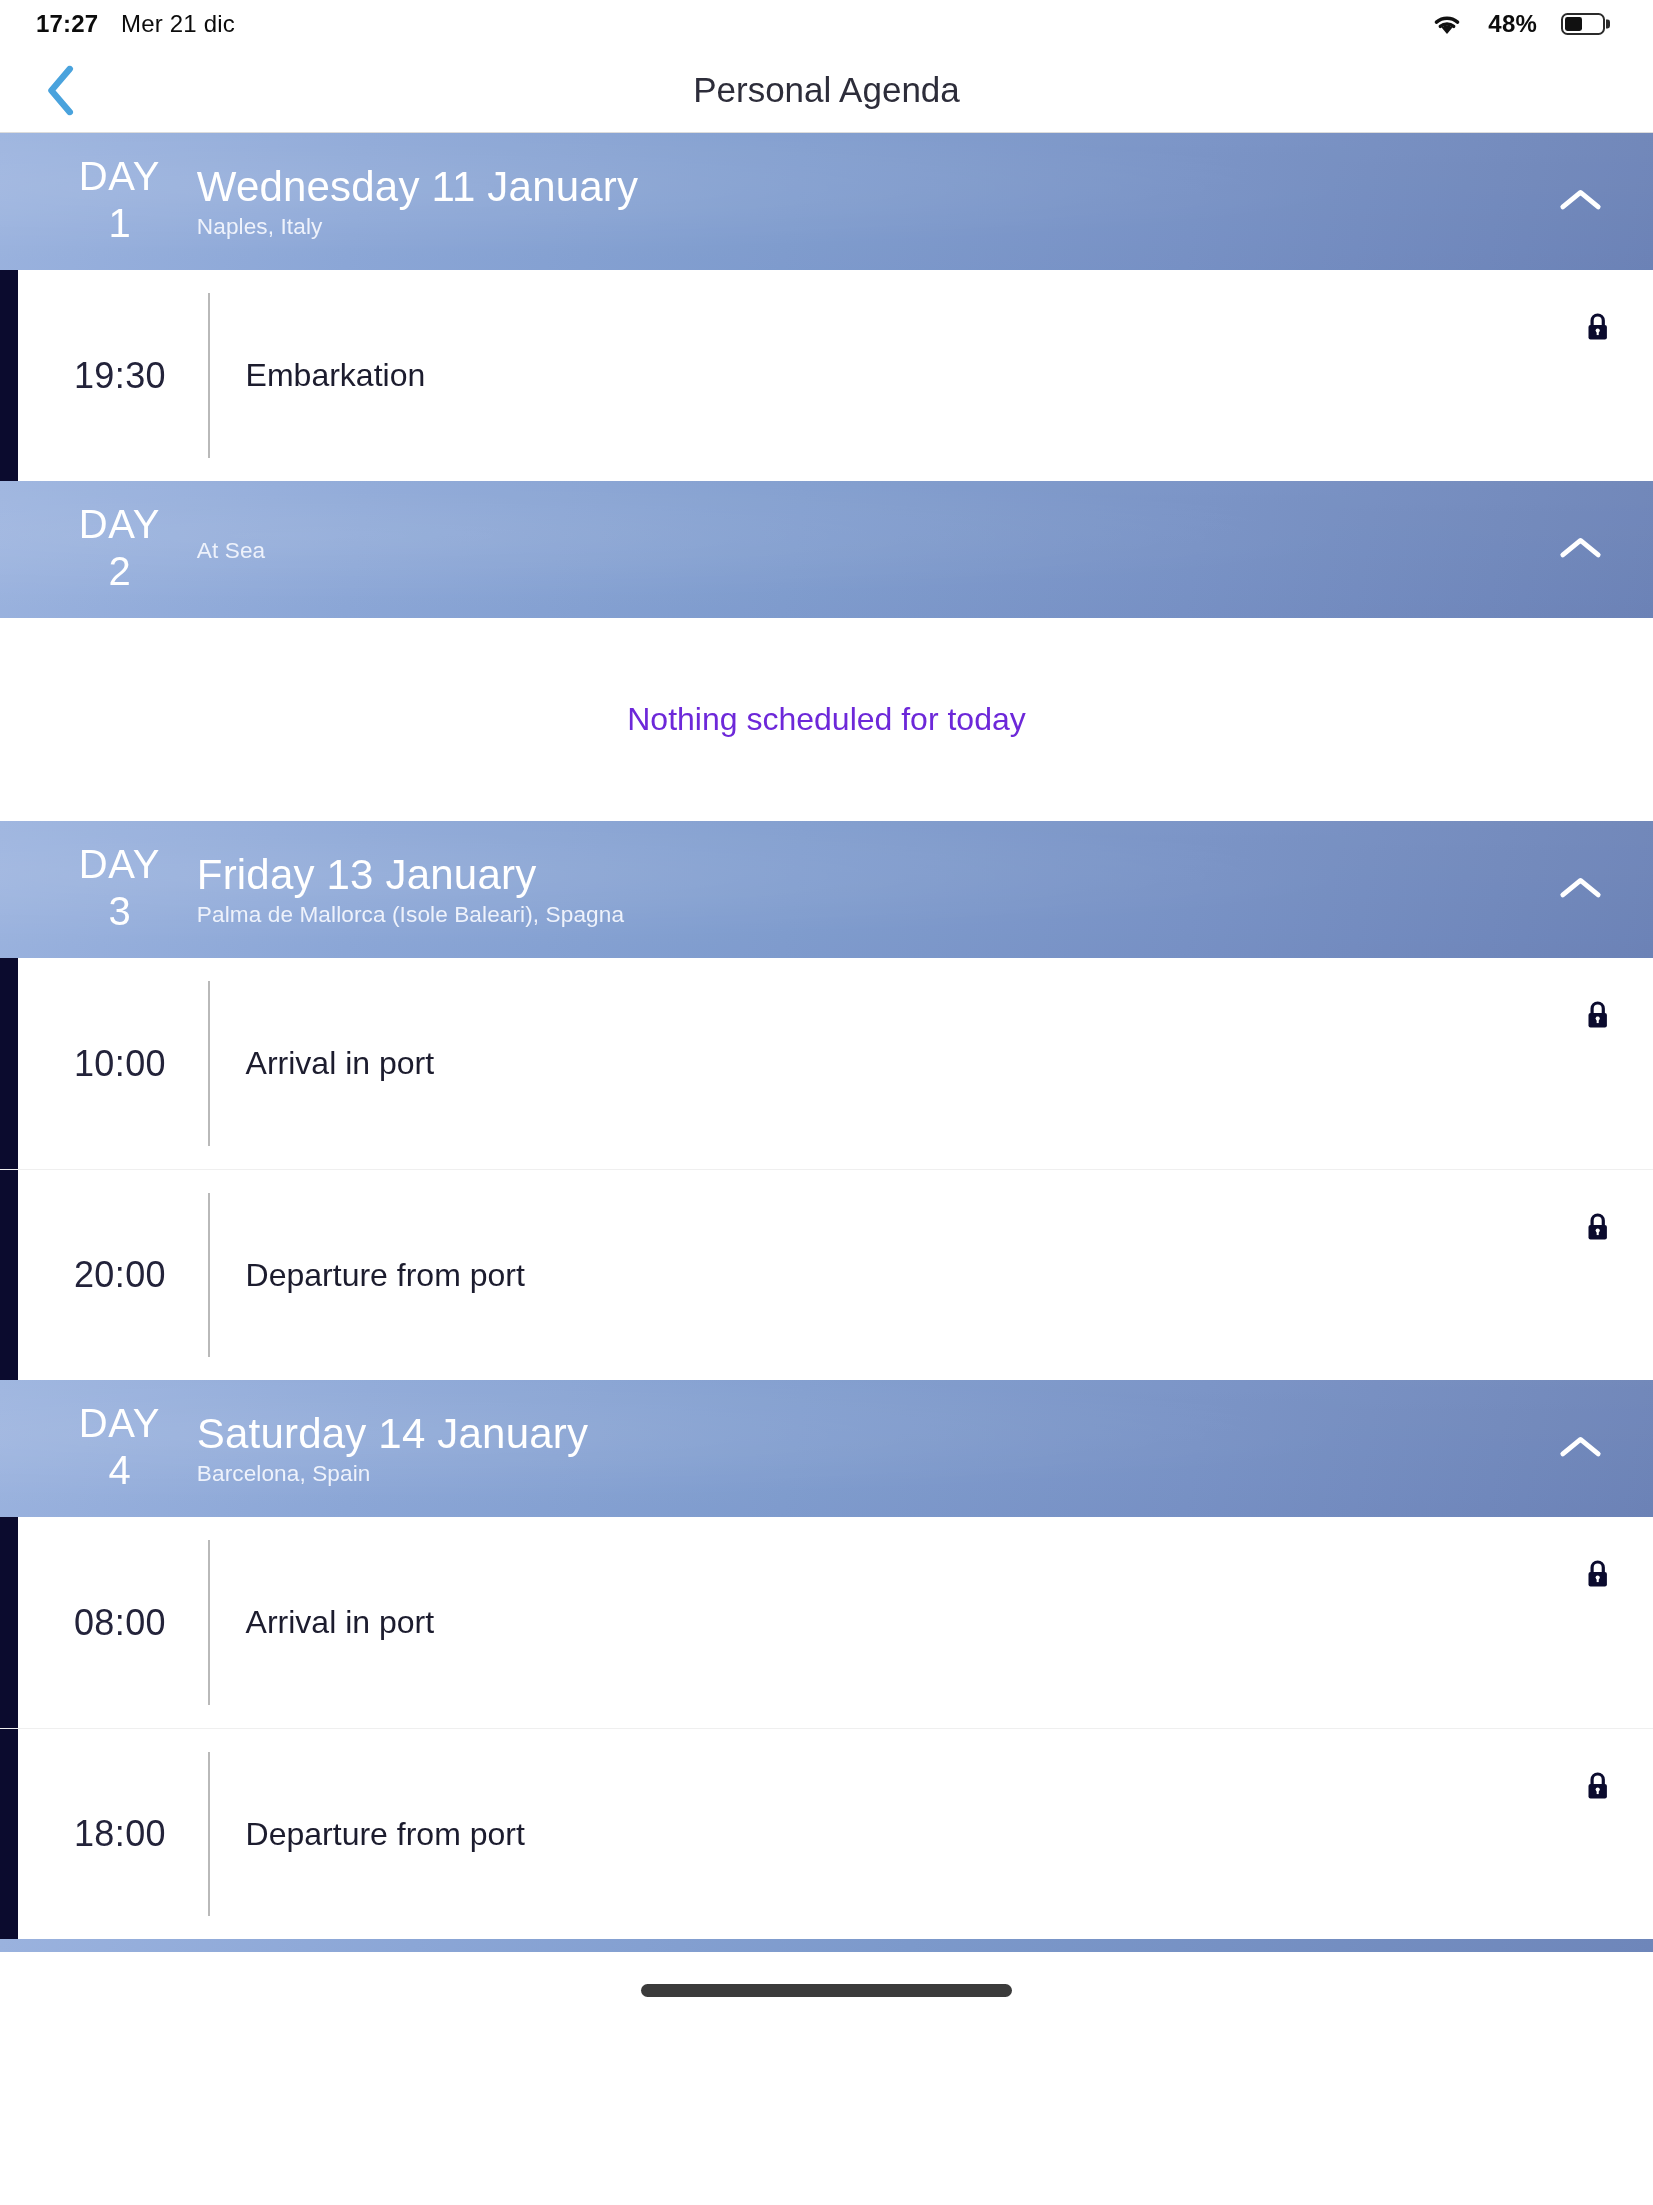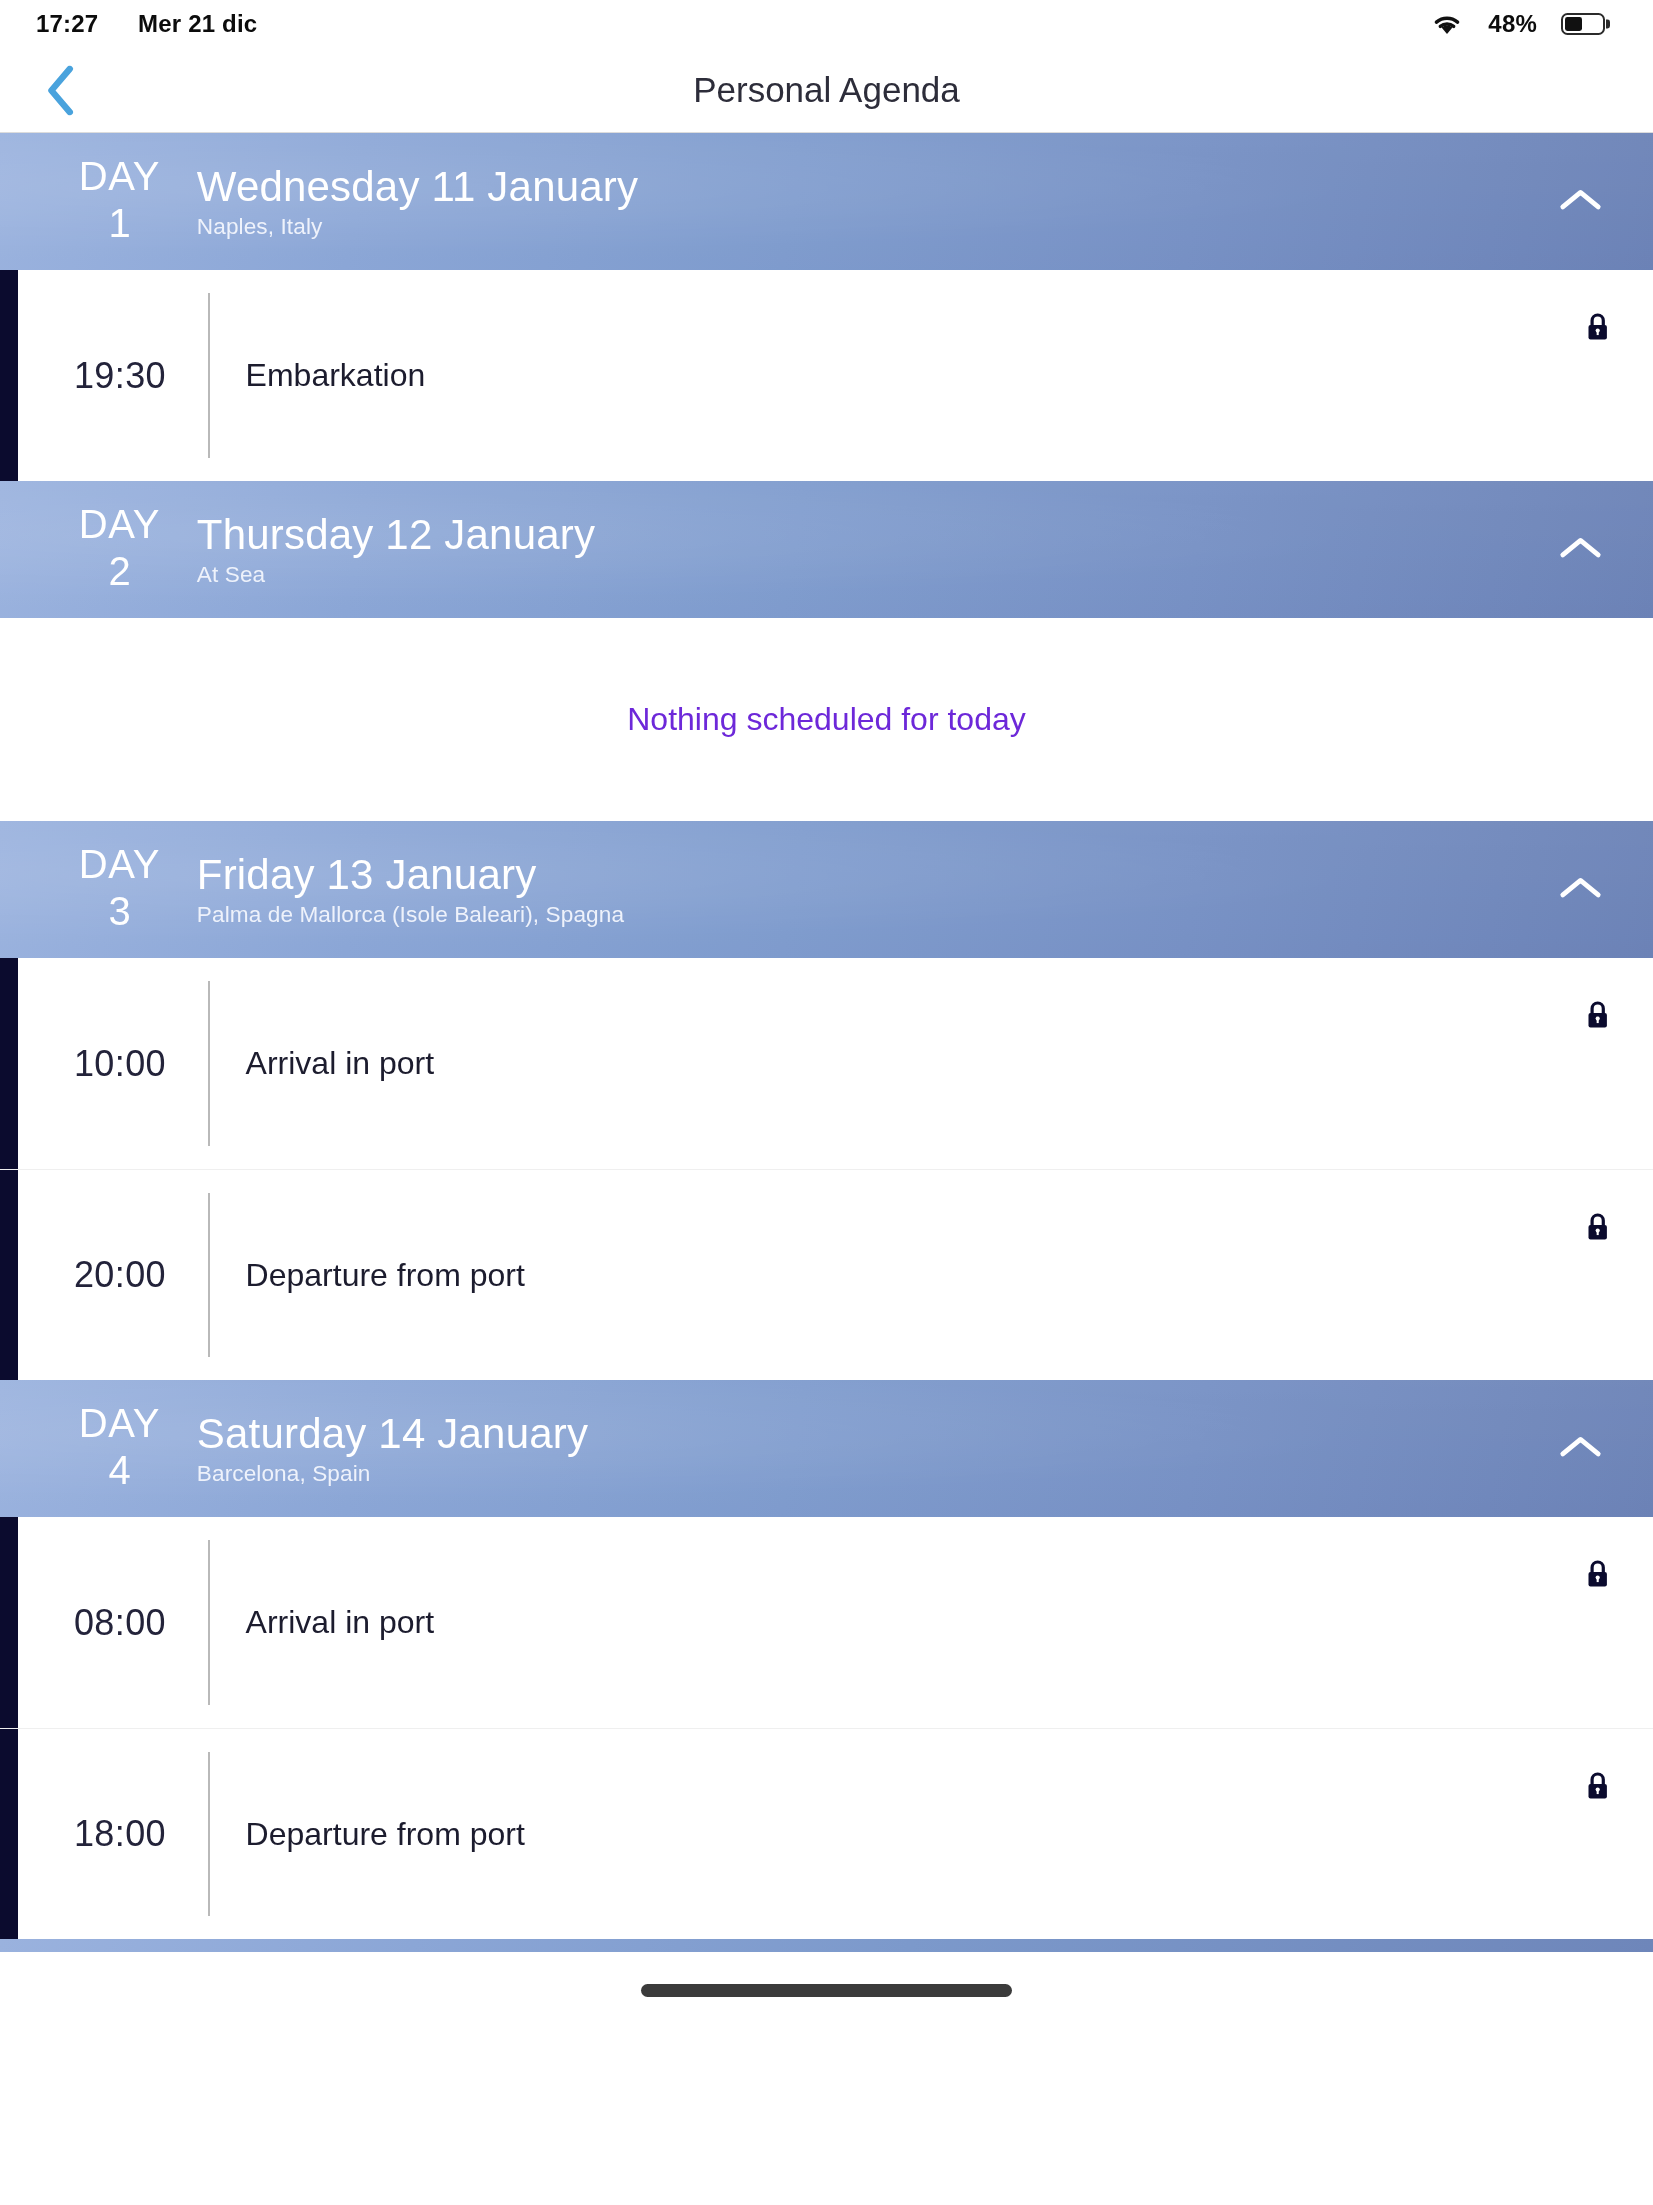--- a/index.html
+++ b/index.html
@@ -12,21 +12,21 @@
   #screen { position:relative; width:1653px; height:2205px; background:#fff; overflow:hidden; }
 
   
   .statusbar{
     height:48px; display:flex; align-items:center;
     padding:0 48px 0 36px; background:#fff;
     font-size:24px; color:#0c0c0c; letter-spacing:0.2px;
   }
   .sb-left{ display:flex; align-items:baseline; gap:22.6px; }
   .sb-time{ font-weight:600; }
-  .sb-date{ font-weight:700;margin-left:17px; }
+  .sb-date{ font-weight:400; }
   .sb-spacer{ flex:1; }
   .sb-right{ display:flex; align-items:center; gap:24px; }
   .wifi-ico{ width:34px; height:24px; display:block; }
   .sb-batt-pct{ font-weight:600; font-size:24px; }
   .batt{
     width:44px; height:22px; border:2.4px solid #2b2b2b; border-radius:6.5px;
     position:relative; display:flex; align-items:center; padding:2.4px;
   }
   .batt-fill{ height:100%; background:#111; border-radius:2.4px; }
   .batt-tip{
@@ -183,21 +183,20 @@
             </svg>
           </div>
         </div>
       </div>
       <div class="day-header">
         <div class="dh-num">
           <span class="w">DAY</span>
           <span class="n">2</span>
         </div>
         <div class="dh-txt">
-          <div class="dh-date">Thursday 12 January</div>
           <div class="dh-loc">At Sea</div>
         </div>
         <div class="dh-chevron">
           <span><svg viewBox="0 0 56 34" width="45" height="27.4" aria-hidden="true">
               <path d="M6 26 L28 8 L50 26" stroke="#ffffff" stroke-width="6" fill="none" stroke-linecap="round" stroke-linejoin="round"></path>
             </svg></span>
         </div>
       </div>
       <div class="empty-block">
         <div class="empty-text">Nothing scheduled for today</div>

